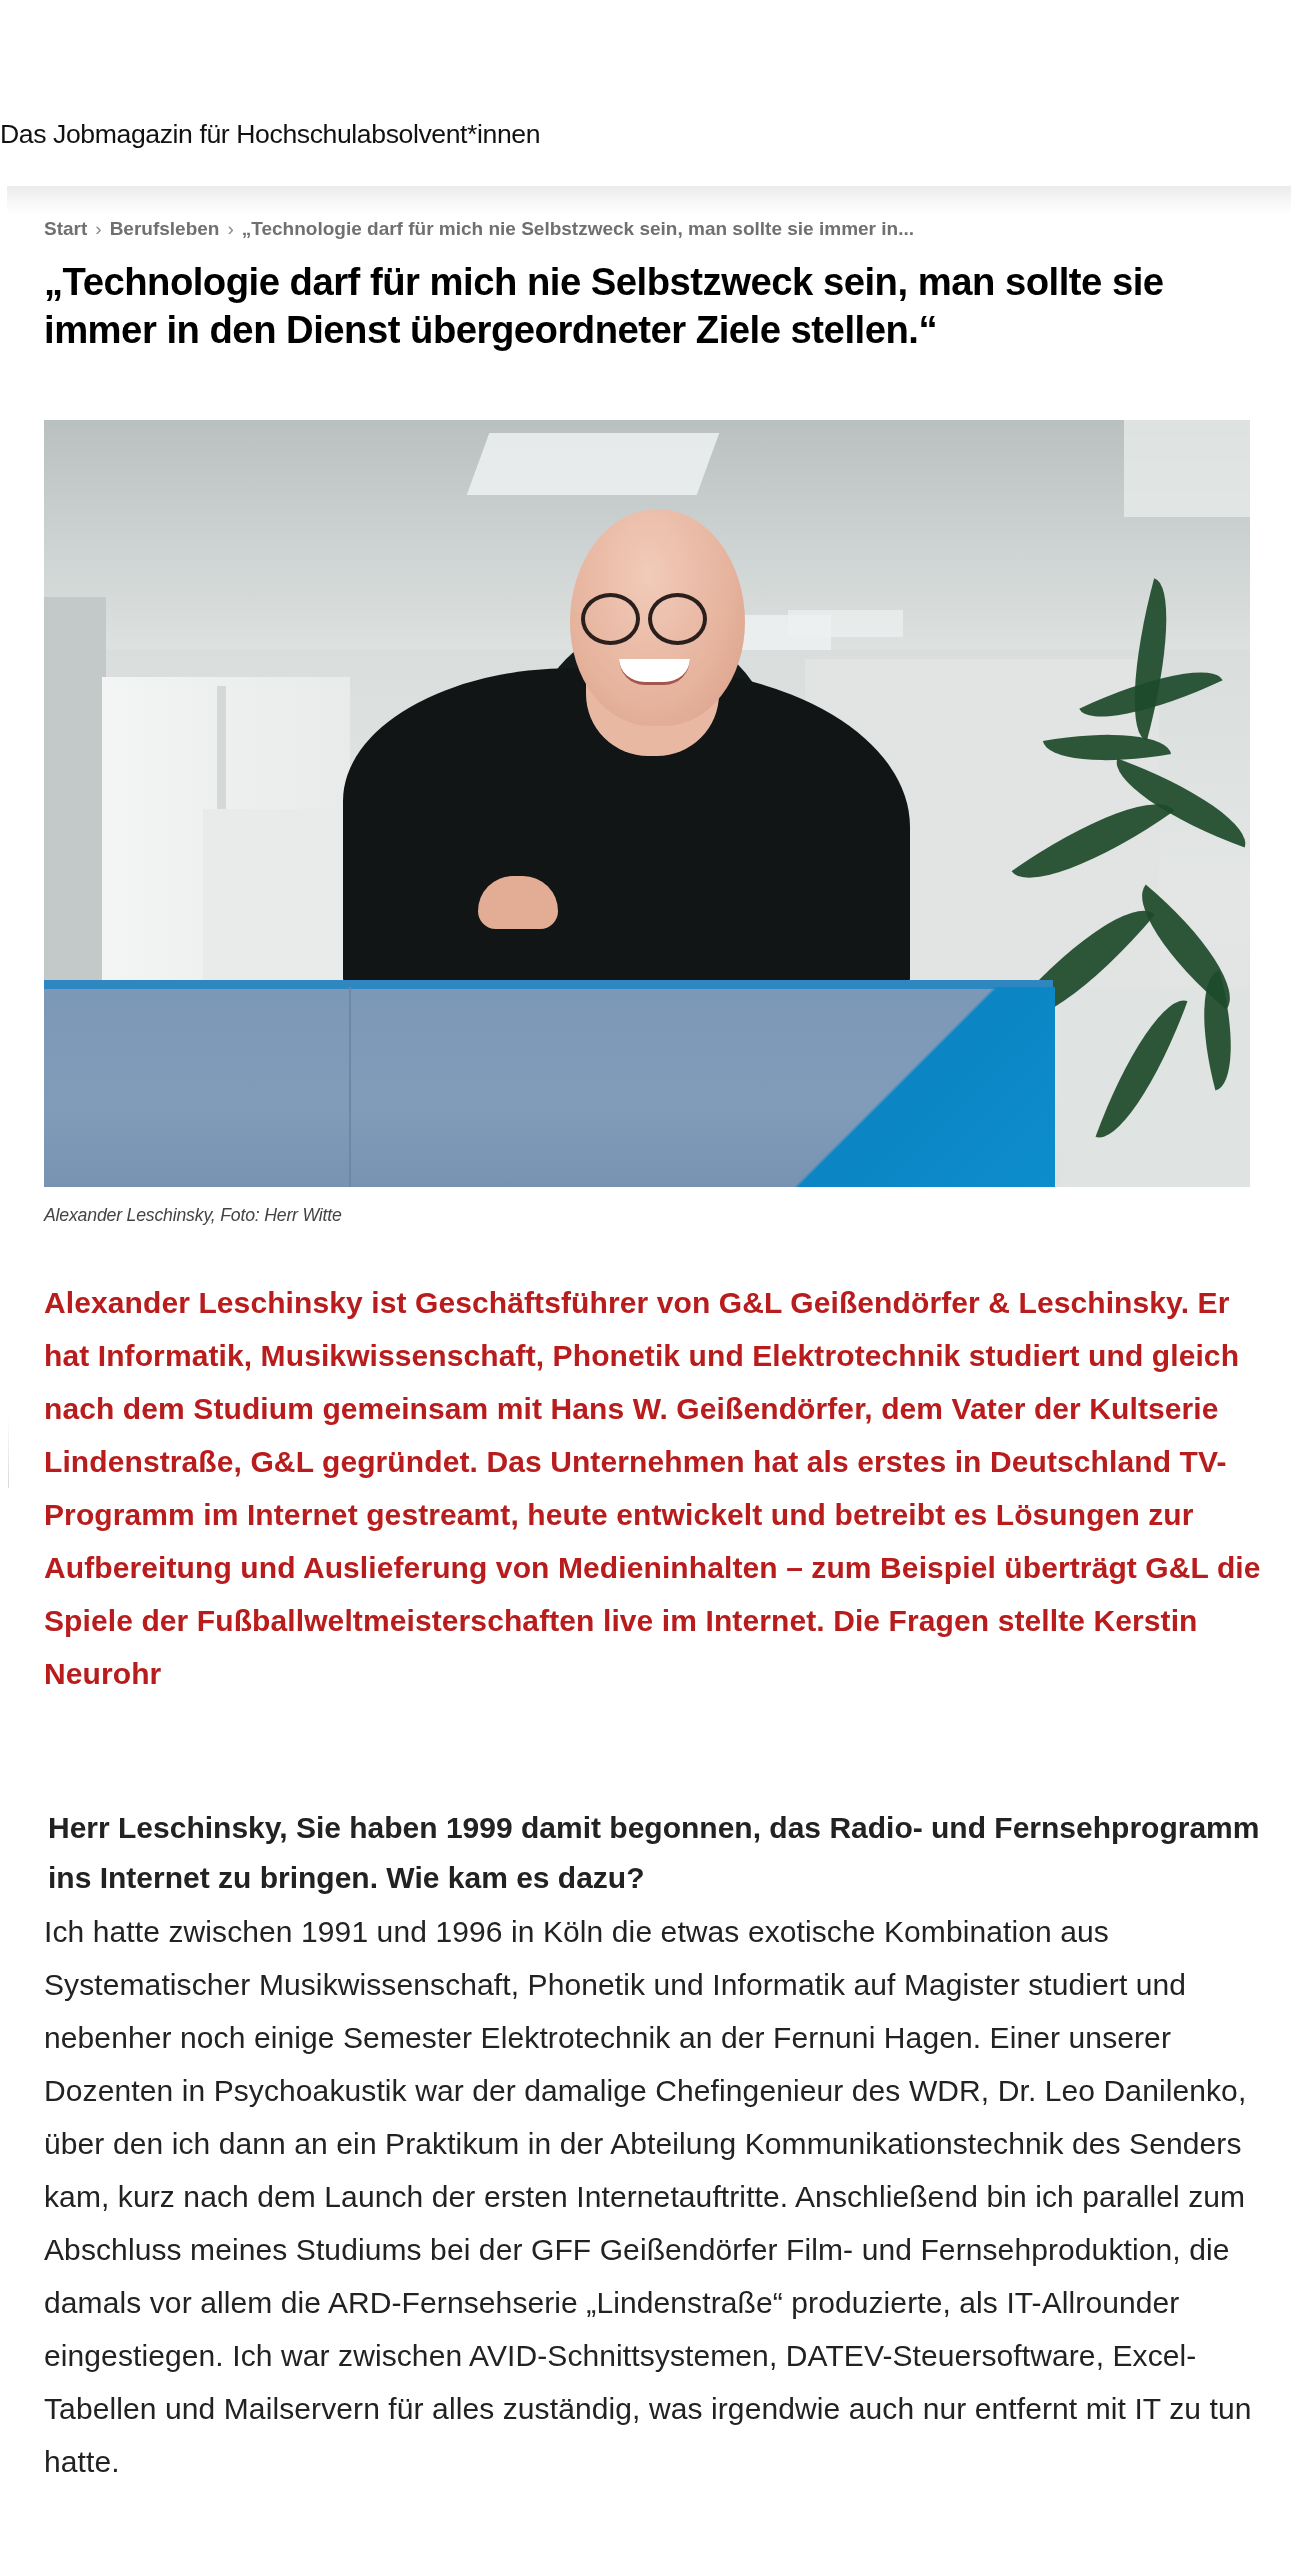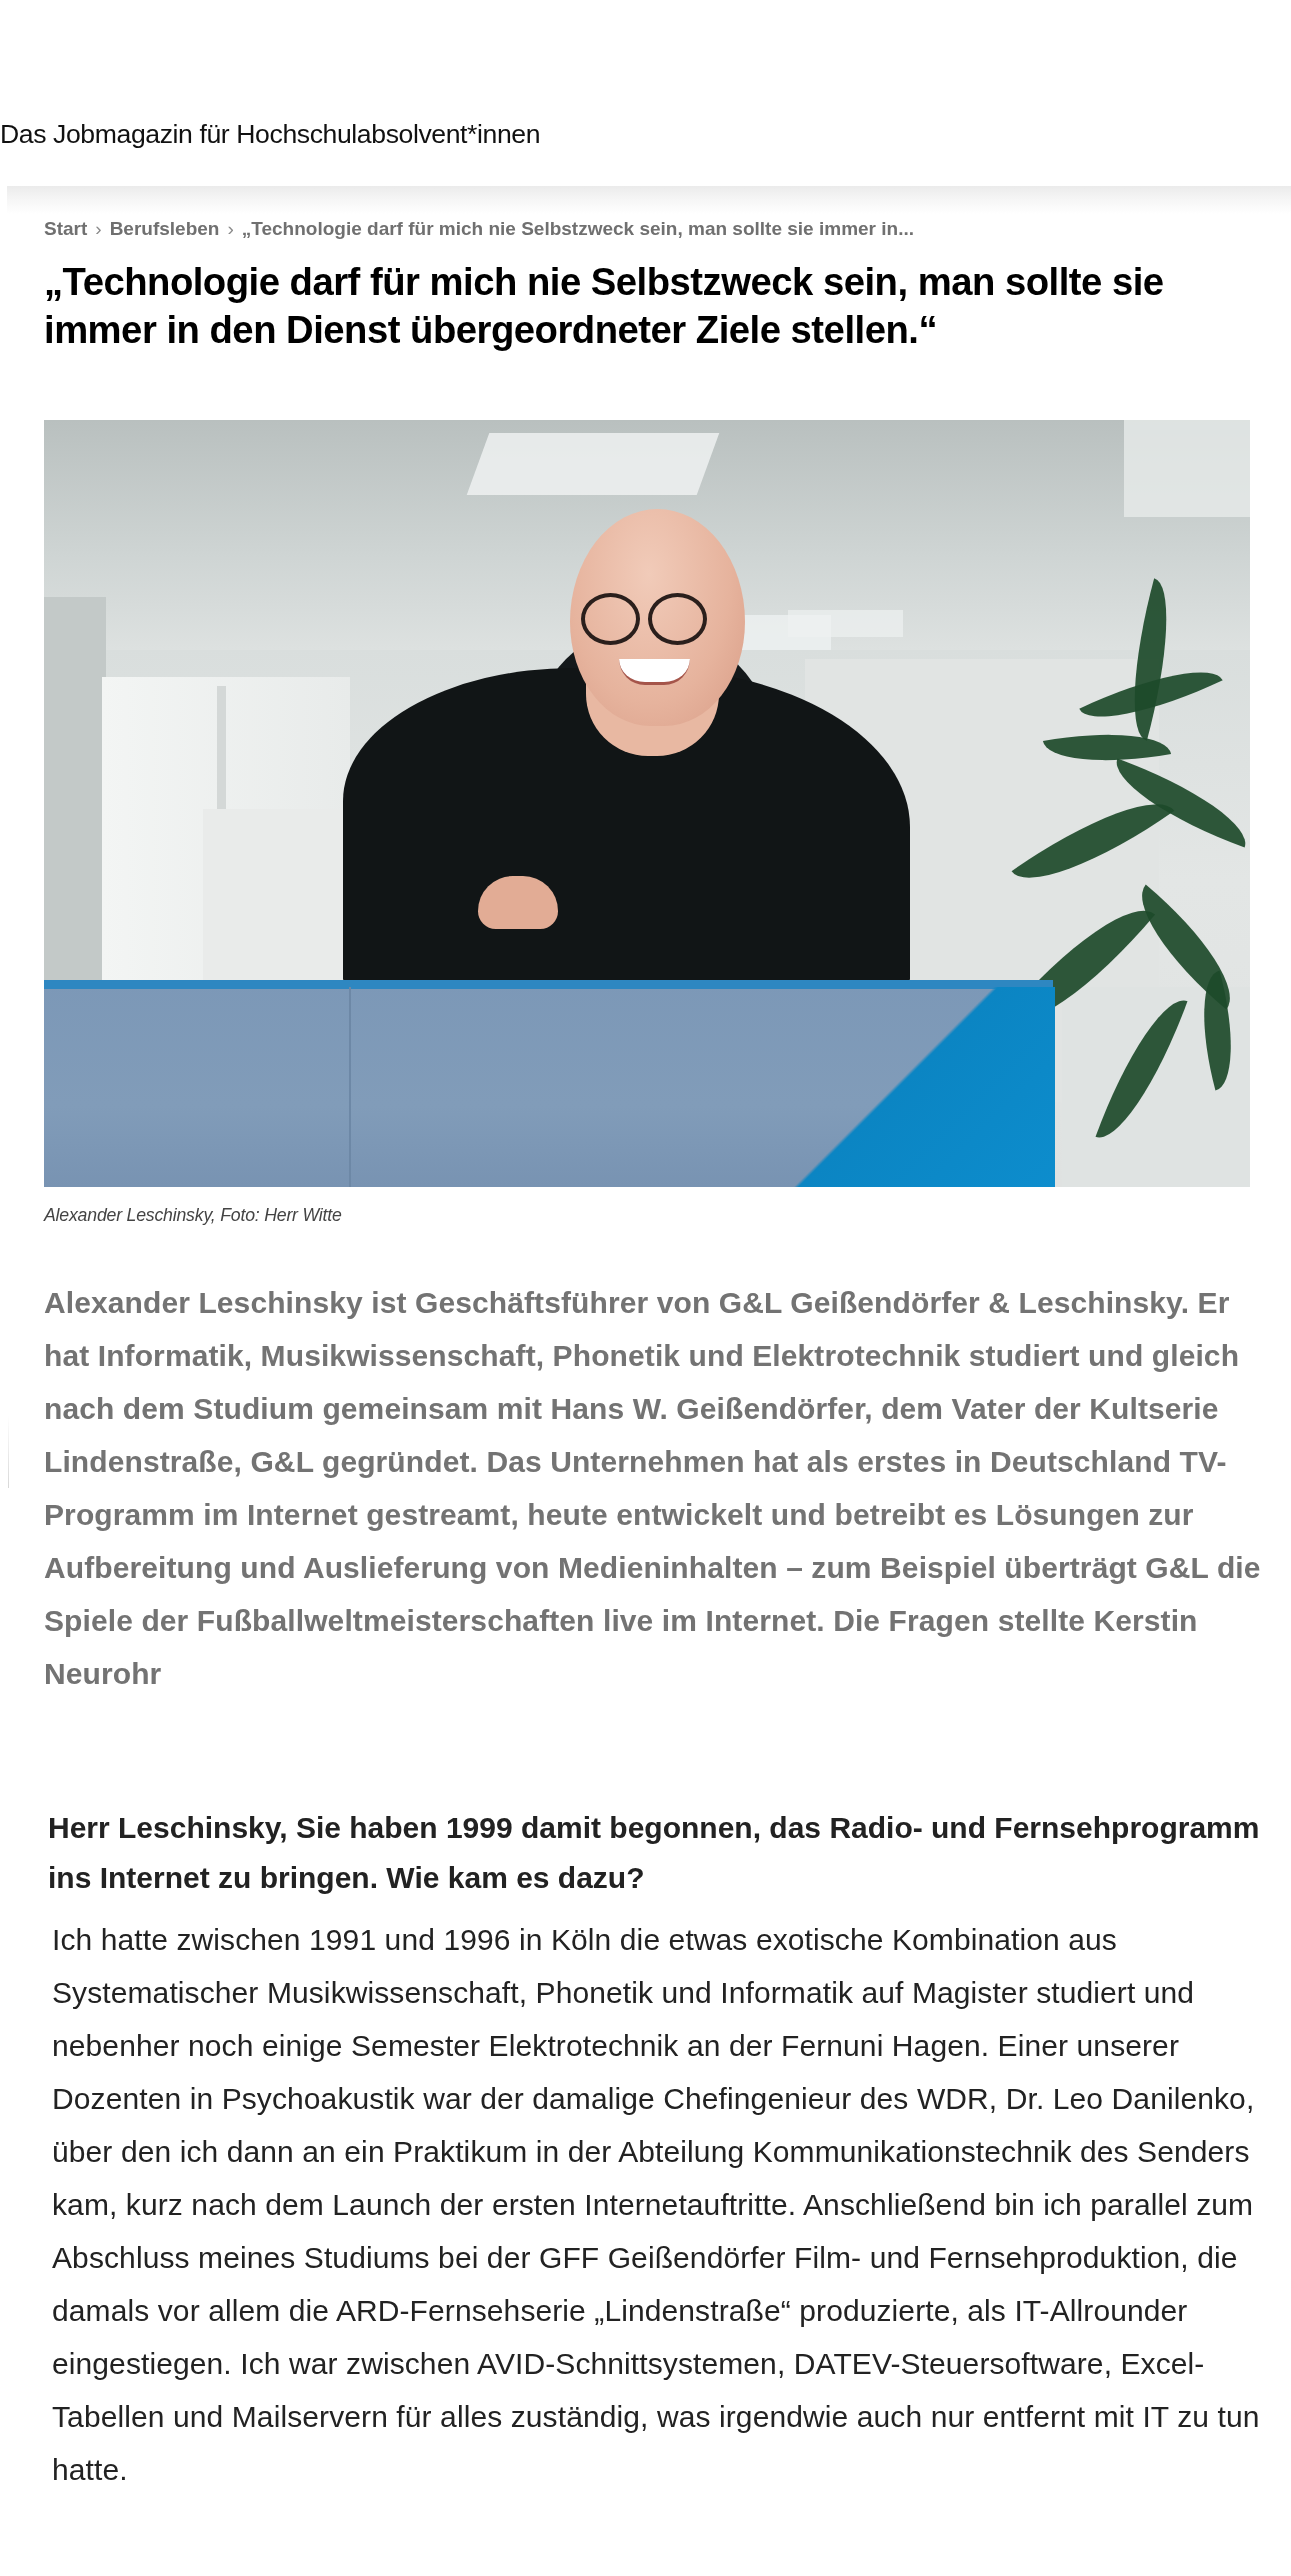--- a/index.html
+++ b/index.html
@@ -211,42 +211,42 @@
   .intro {
     position: absolute;
     left: 44px;
     top: 1276px;
     width: 1217px;
     margin: 0;
     font-family: "Liberation Sans", sans-serif;
     font-weight: bold;
     font-size: 30px;
     line-height: 53px;
-    color: #737373;
+    color: #b91c1c;
     letter-spacing: 0.1px;
   }
   
   .question {
     position: absolute;
     left: 44px;
     top: 1799px;
     width: 1213px;
     margin: 4px;
     font-family: "Liberation Sans", sans-serif;
     font-weight: bold;
     font-size: 30px;
     line-height: 50px;
     color: #222222;
   }
   .answer {
     position: absolute;
     left: 44px;
     top: 1905px;
     width: 1222px;
-    margin: 8px;
+    margin: 0;
     font-family: "Liberation Sans", sans-serif;
     font-weight: normal;
     font-size: 30px;
     line-height: 53px;
     color: #222222;
     letter-spacing: 0.1px;
   }
   .edge-artifact {
     position: absolute;
     left: 8px;

